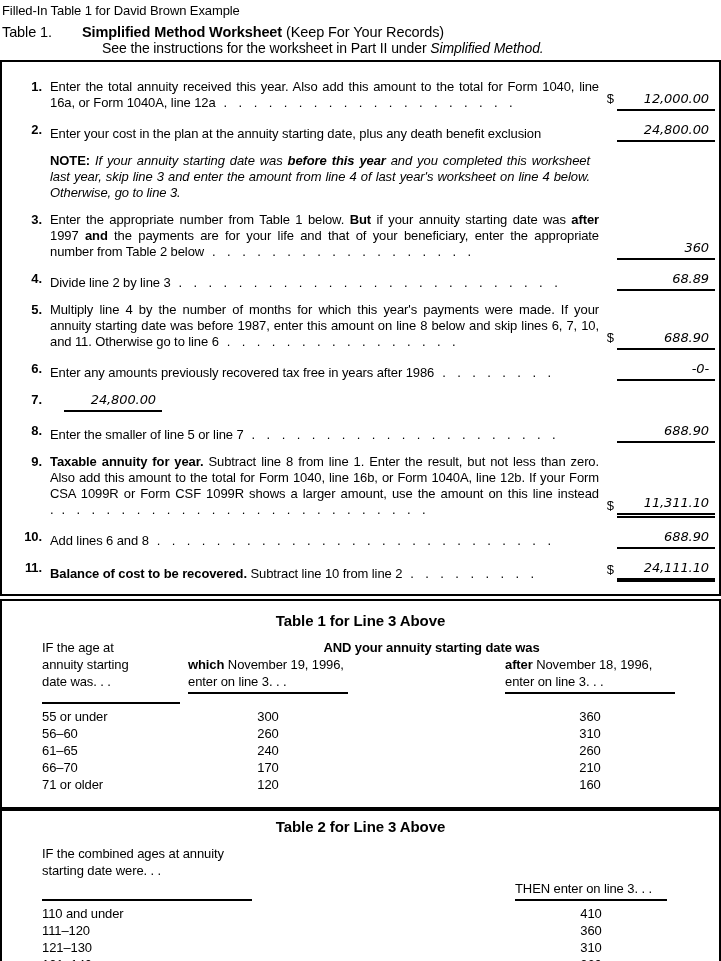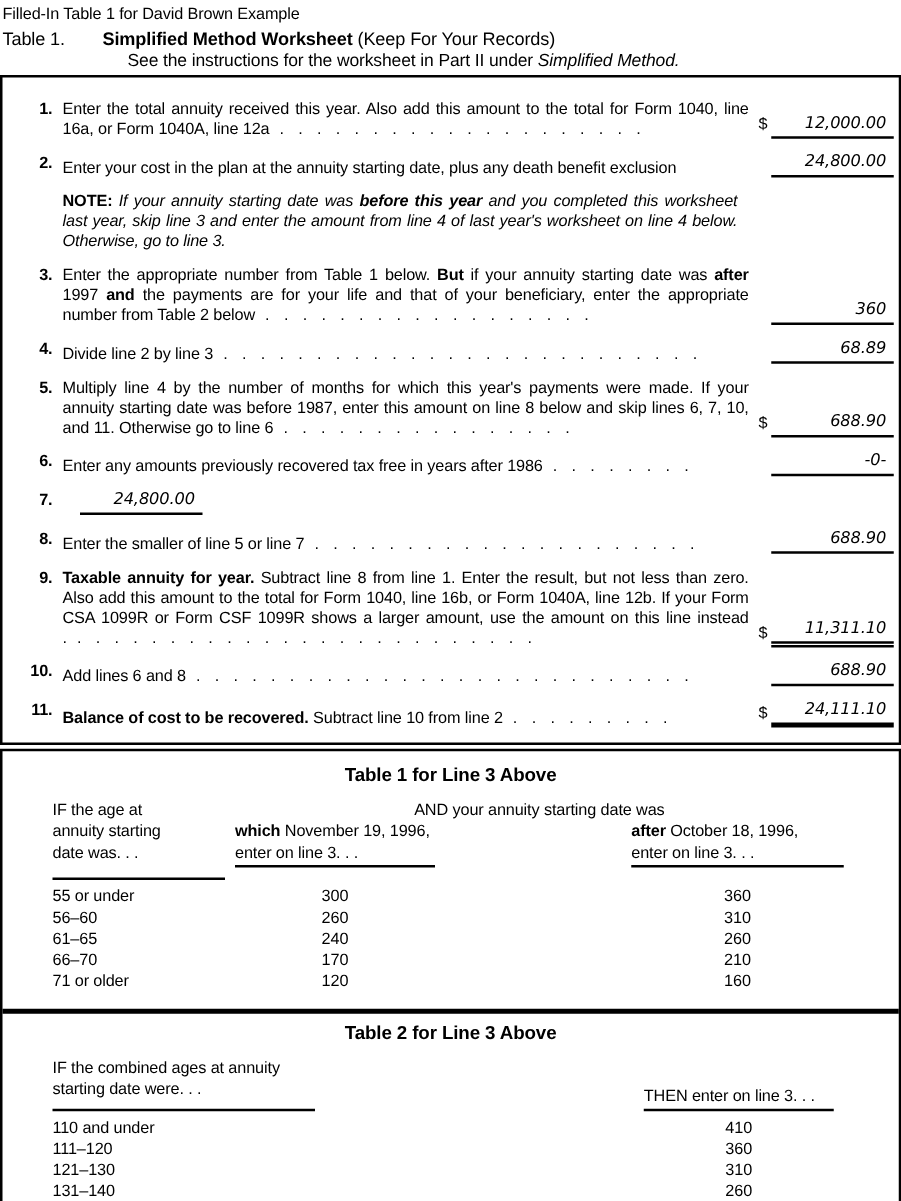--- a/index.html
+++ b/index.html
@@ -32,30 +32,30 @@
   .rule-thick{border-bottom:4px solid #000;}
   .wsnote{margin:11px 0 0 42px;width:540px;text-align:justify;}
   
   .tbox{border:2px solid #000;margin:3px 0 0 0;}
   .tsec1{padding:4px 0 14px 0;}
   .tsec2{padding:0 0 14px 0;border-top:4px solid #000;}
   .ttl{text-align:center;font-weight:bold;font-size:15px;margin:8px 0 10px 0;}
   .t1head{display:flex;line-height:17px;margin-bottom:4px;}
   .t1c1{margin-left:40px;width:138px;border-bottom:2px solid #000;padding-bottom:12px;}
   .t1grp{margin-left:8px;width:487px;}
-  .t1grphdr{text-align:center;font-weight:normal;}
+  .t1grphdr{text-align:center;font-weight:bold;}
   .t1sub{display:flex;}
   .t1c2{width:160px;border-bottom:2px solid #000;padding-bottom:2px;}
   .t1c3{margin-left:157px;width:170px;border-bottom:2px solid #000;padding-bottom:2px;}
   .t1row{display:flex;line-height:17px;}
   .t1cell1{margin-left:40px;width:138px;}
   .t1cell2{margin-left:8px;width:160px;text-align:center;}
   .t1cell3{margin-left:157px;width:170px;text-align:center;}
   .t2head{display:flex;align-items:flex-end;line-height:17px;margin-bottom:4px;}
-  .t2c1{margin-left:40px;width:210px;border-bottom:2px solid #000;padding-bottom:8px;}
+  .t2c1{margin-left:40px;width:210px;border-bottom:2px solid #000;padding-bottom:20px;}
   .t2c2{margin-left:263px;width:152px;border-bottom:2px solid #000;padding-bottom:2px;}
   .t2row{display:flex;line-height:17px;}
   .t2cell1{margin-left:40px;width:210px;}
   .t2cell2{margin-left:263px;width:152px;text-align:center;}
 </style>
 </head>
 <body>
 
 <div class="hdr">
   <div class="suptitle">Filled-In Table 1 for David Brown Example</div>
@@ -163,21 +163,21 @@
           <div>date was. . .</div>
         </div>
         <div class="t1grp">
           <div class="t1grphdr">AND your annuity starting date was</div>
           <div class="t1sub">
             <div class="t1c2">
               <div><span style="font-weight: bold;">which</span><span> November 19, 1996,</span></div>
               <div>enter on line 3. . .</div>
             </div>
             <div class="t1c3">
-              <div><span style="font-weight: bold;">after</span><span> October 18, 1996,</span></div>
+              <div><span style="font-weight: bold;">after</span><span> November 18, 1996,</span></div>
               <div>enter on line 3. . .</div>
             </div>
           </div>
         </div>
       </div>
     <div id="t1-rows">
         <div class="t1row">
           <div class="t1cell1">55 or under</div>
           <div class="t1cell2">300</div>
           <div class="t1cell3">360</div>

